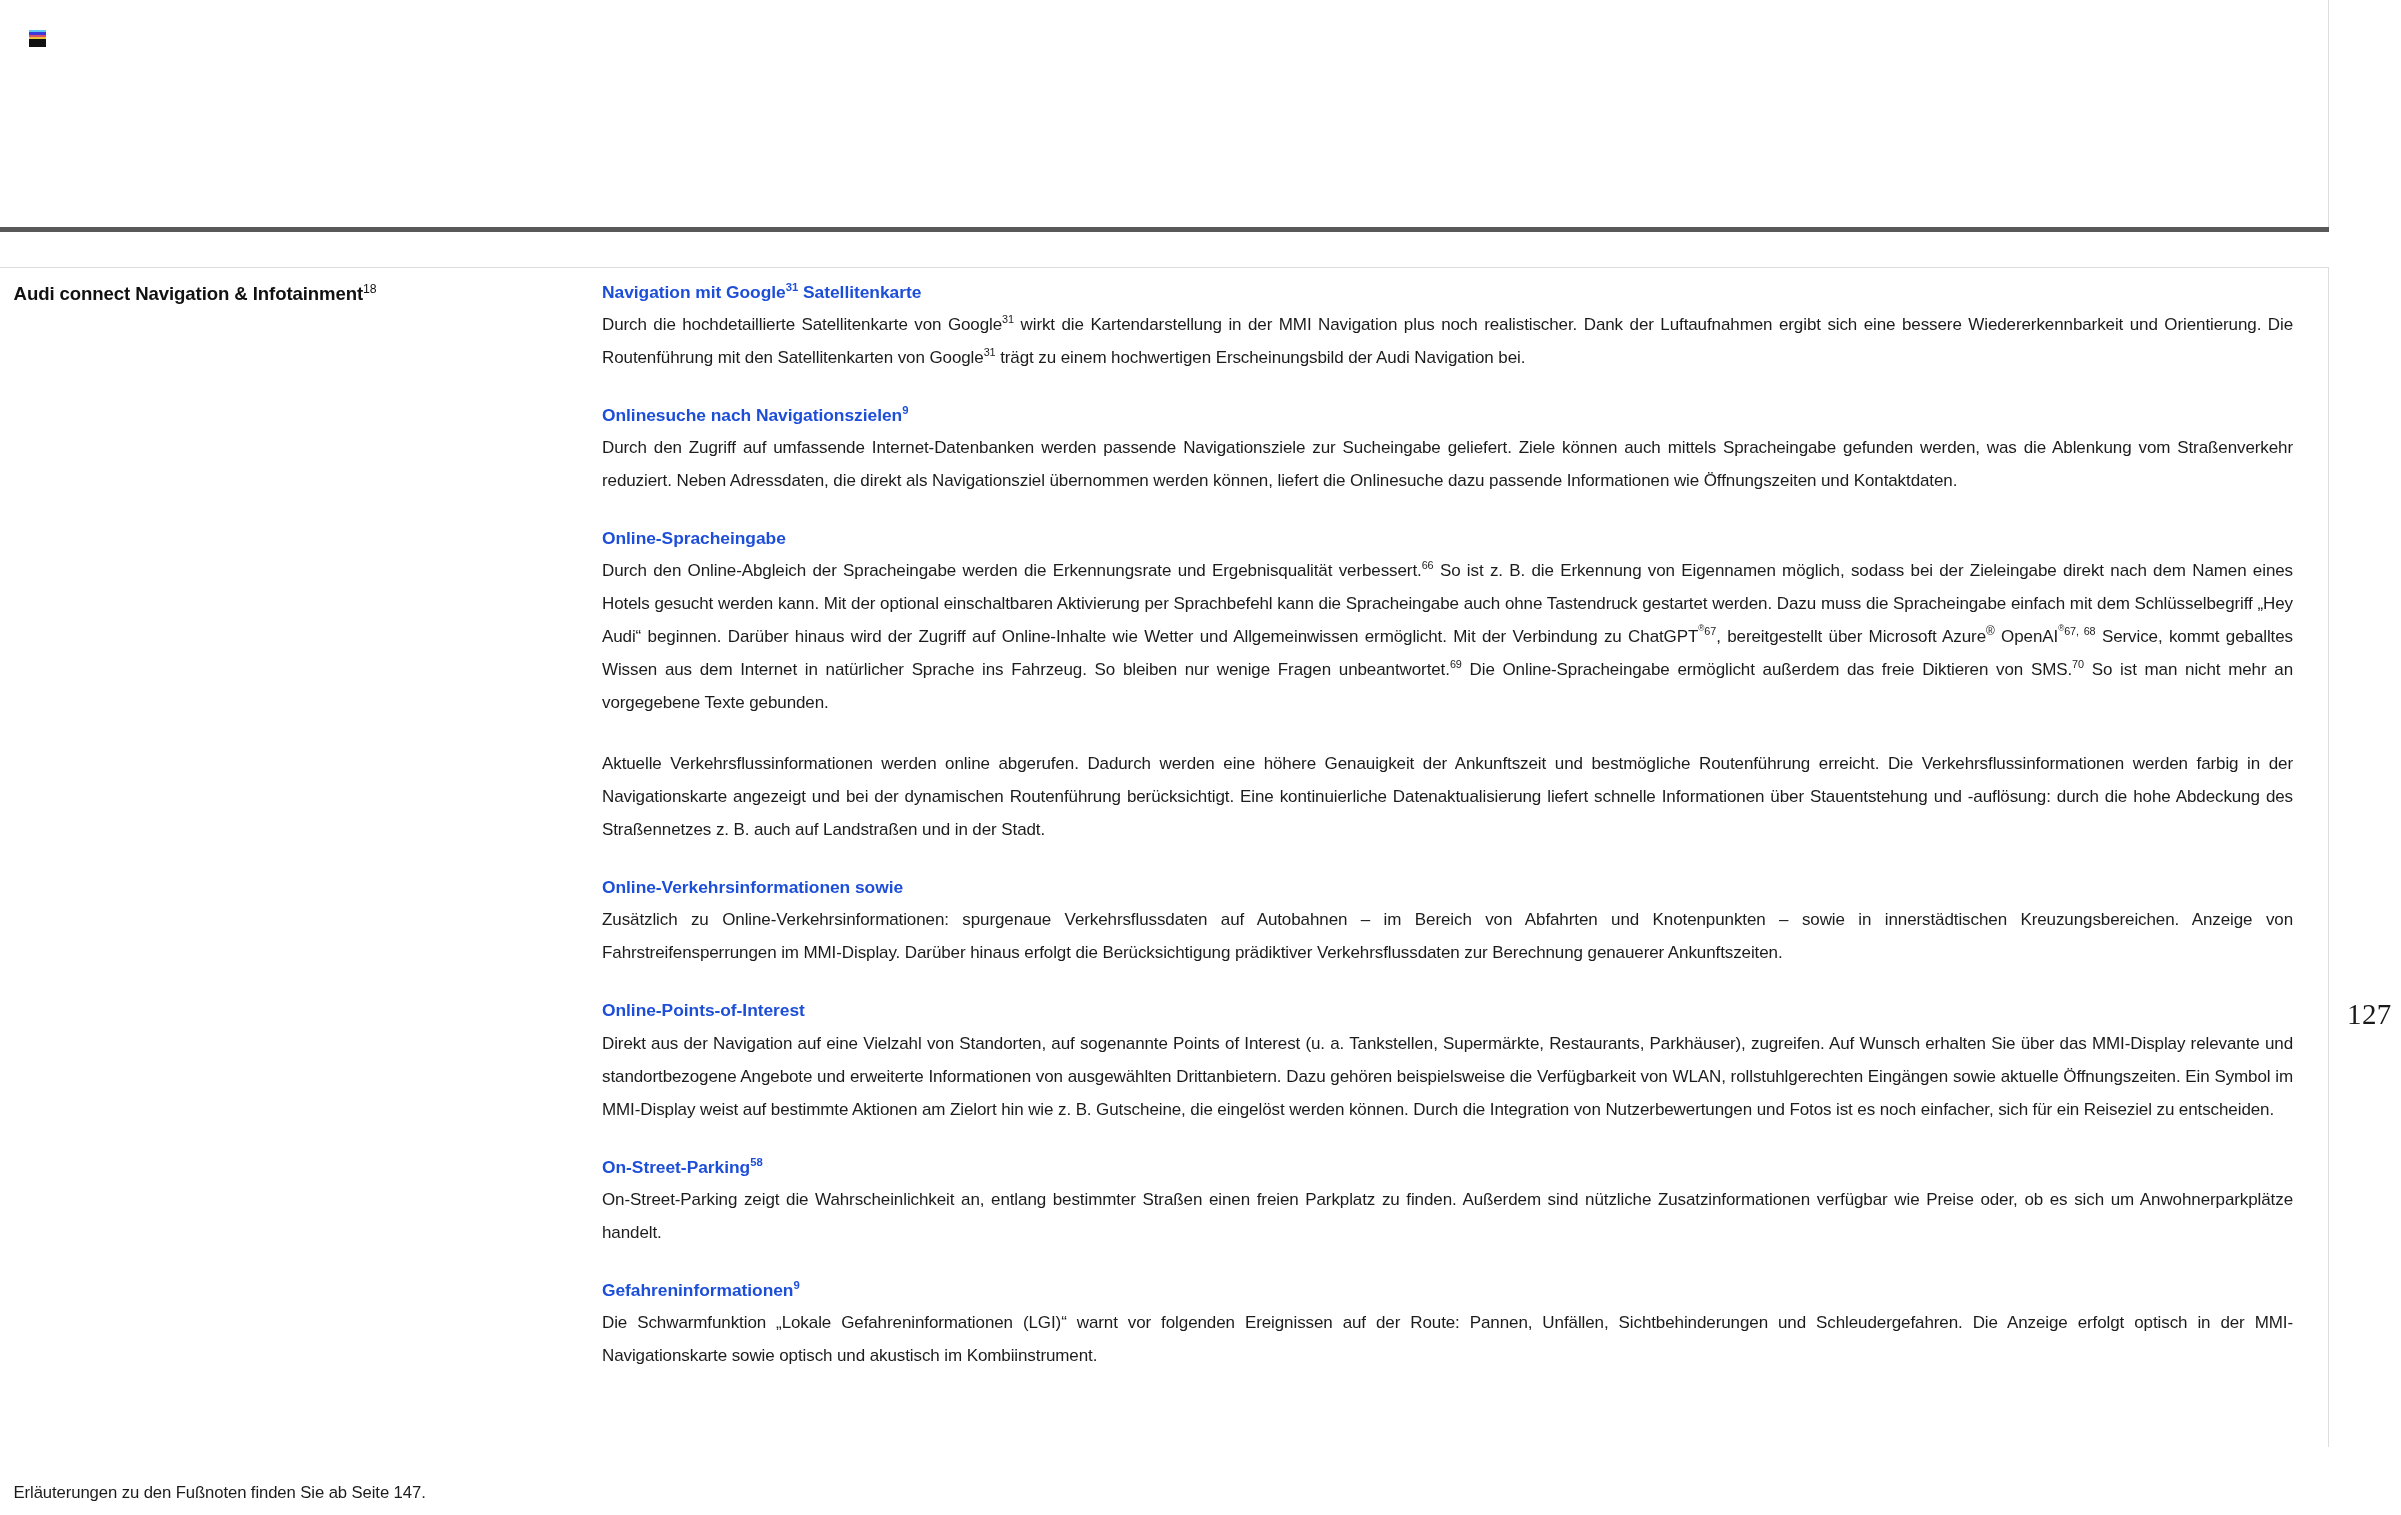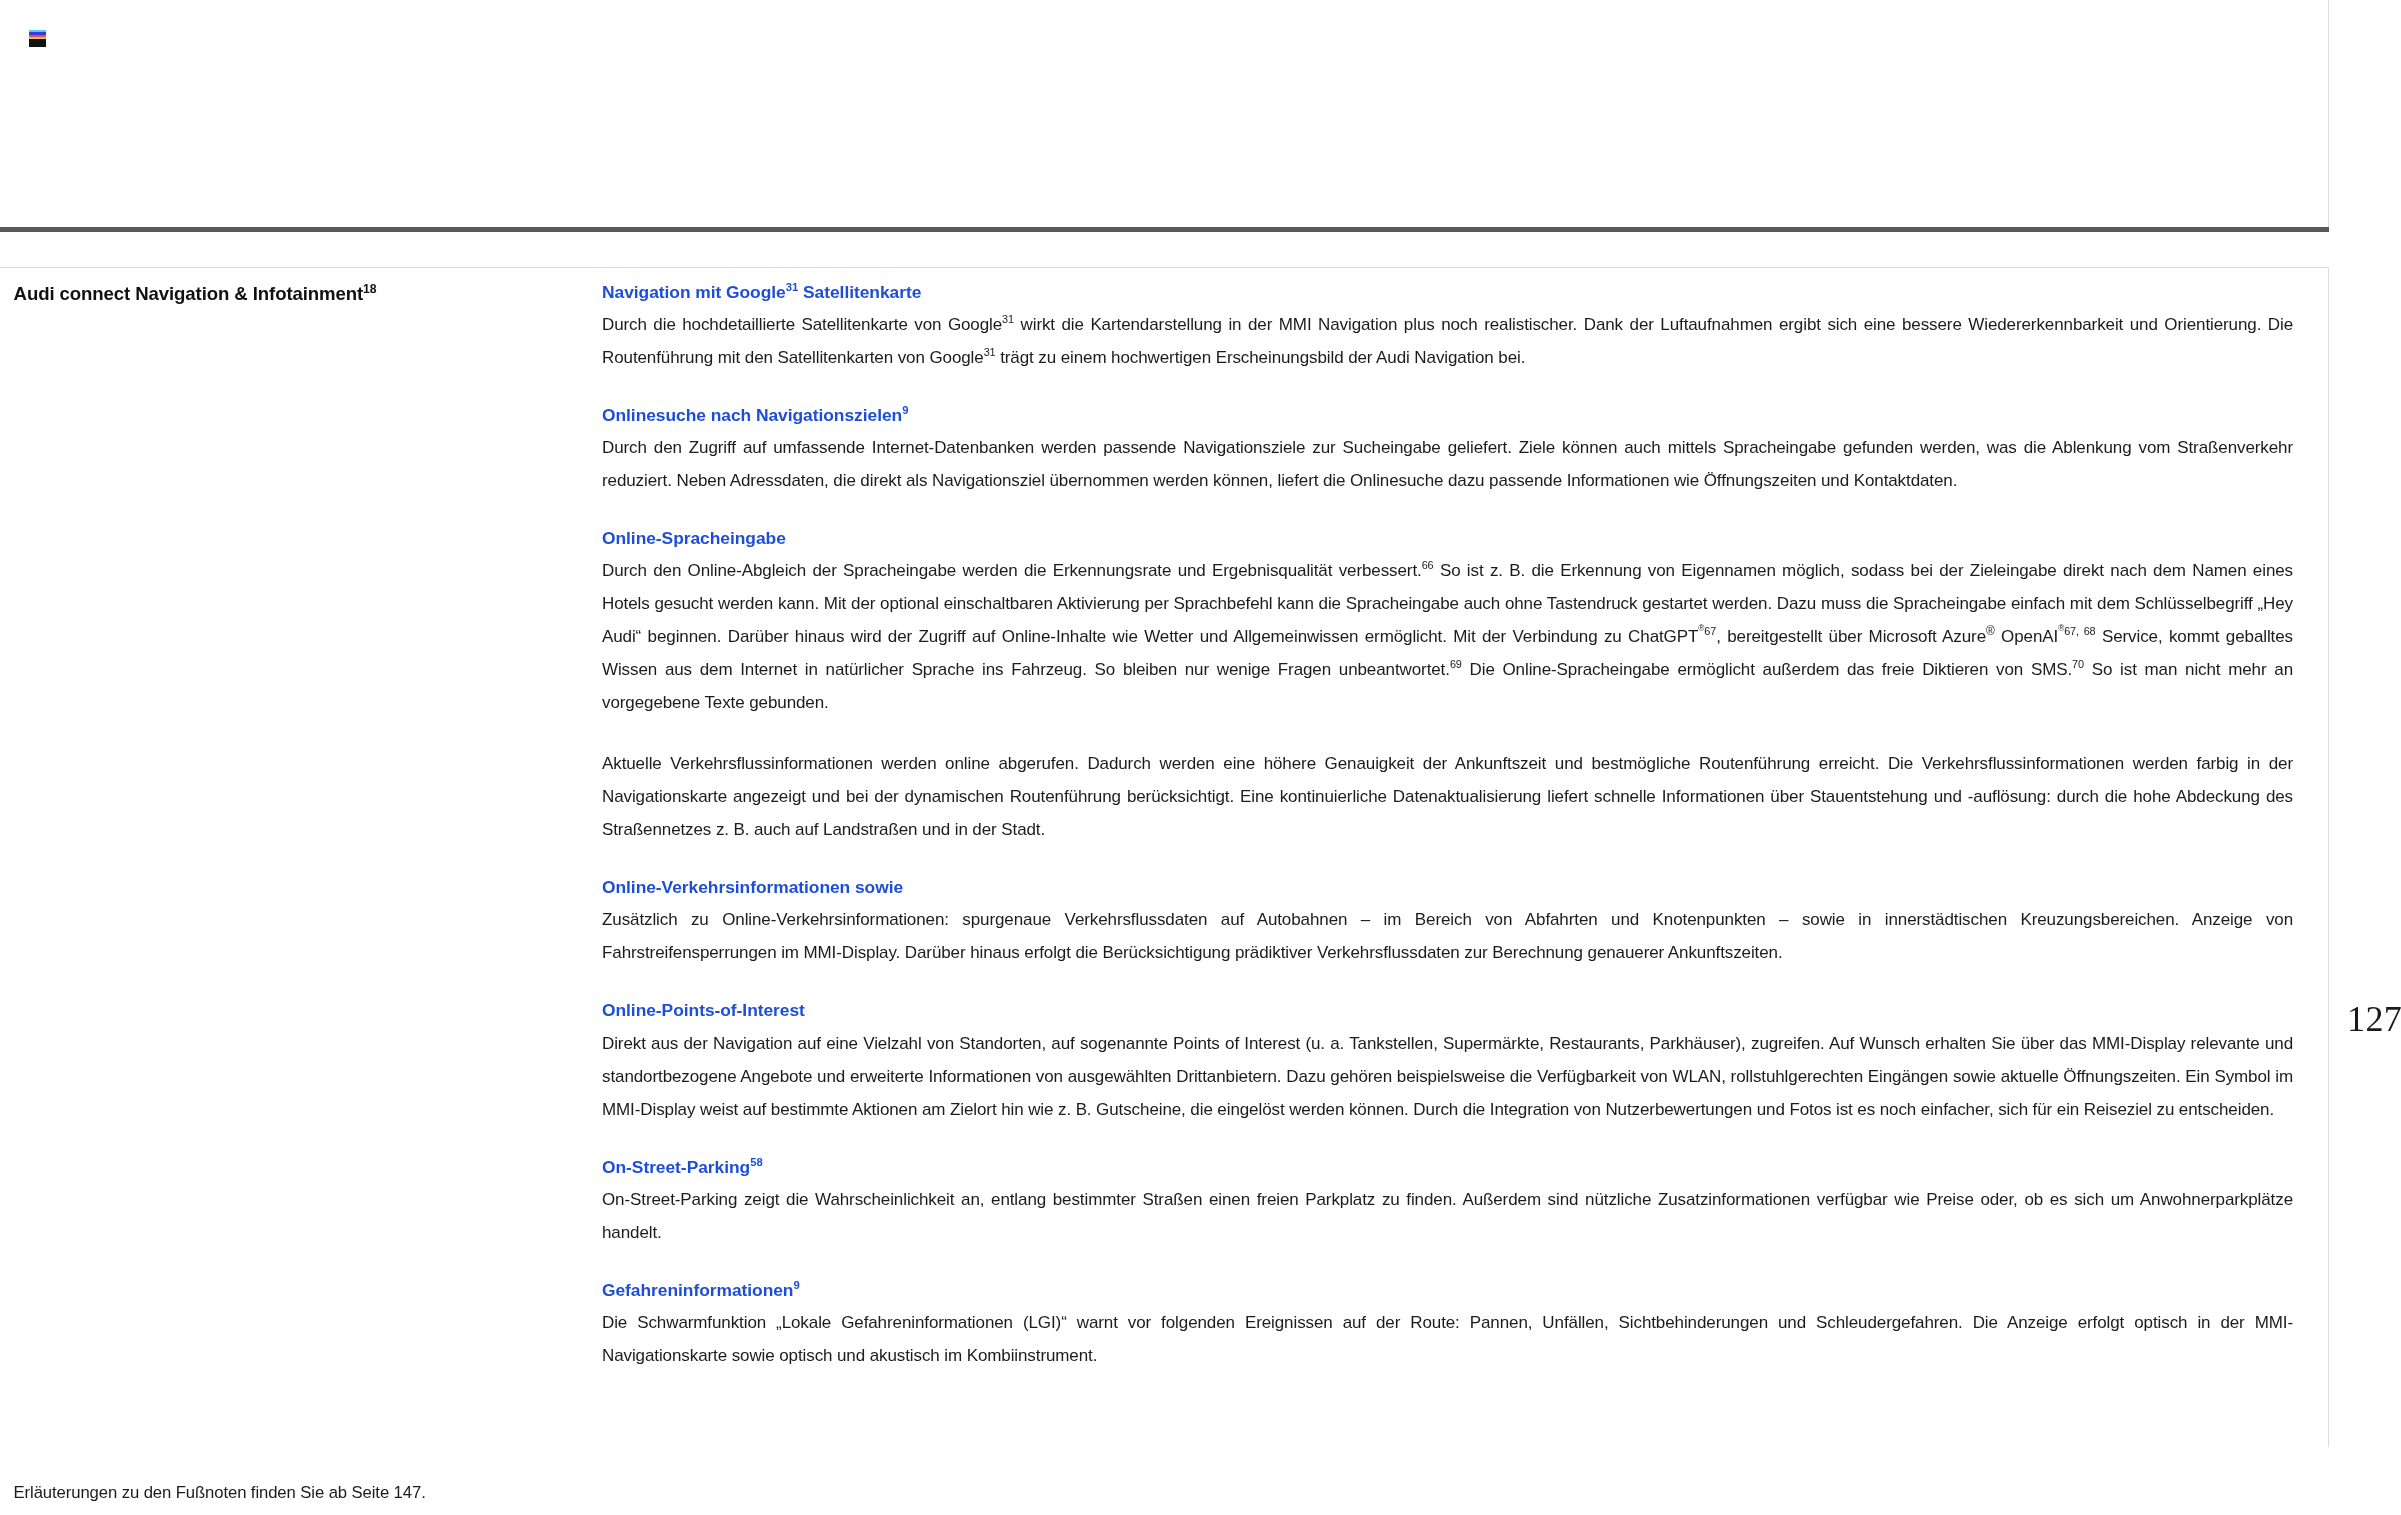--- a/index.html
+++ b/index.html
@@ -67,21 +67,21 @@
     top: 282px;
     width: 561px;
   }
   .section-title {
     font-size: 18.6px;
     font-weight: bold;
     letter-spacing: -0.1px;
     line-height: 1.25;
     color: #111111;
   }
-  .section-title sup { font-size: 0.66em; font-weight: bold; text-align: center; }
+  .section-title sup { font-size: 0.66em; font-weight: normal; text-align: center; }
 
   .right-col {
     position: absolute;
     left: 602px;
     top: 279px;
     width: 1691px;
   }
 
   .block { margin-bottom: 19px; }
   .block:last-child { margin-bottom: 0; }
@@ -114,21 +114,21 @@
 
   
   .gap-lg { margin-bottom: 28px; }
 
   
   .page-number {
     position: absolute;
     left: 2347px;
     top: 998px;
     font-family: "Liberation Serif", "DejaVu Serif", serif;
-    font-size: 36px;
+    font-size: 29px;
     color: #1a1a1a;
     letter-spacing: 0.4px;
   }
 
   
   .footer-note {
     position: absolute;
     left: 13.6px;
     top: 1483px;
     font-size: 16.7px;

